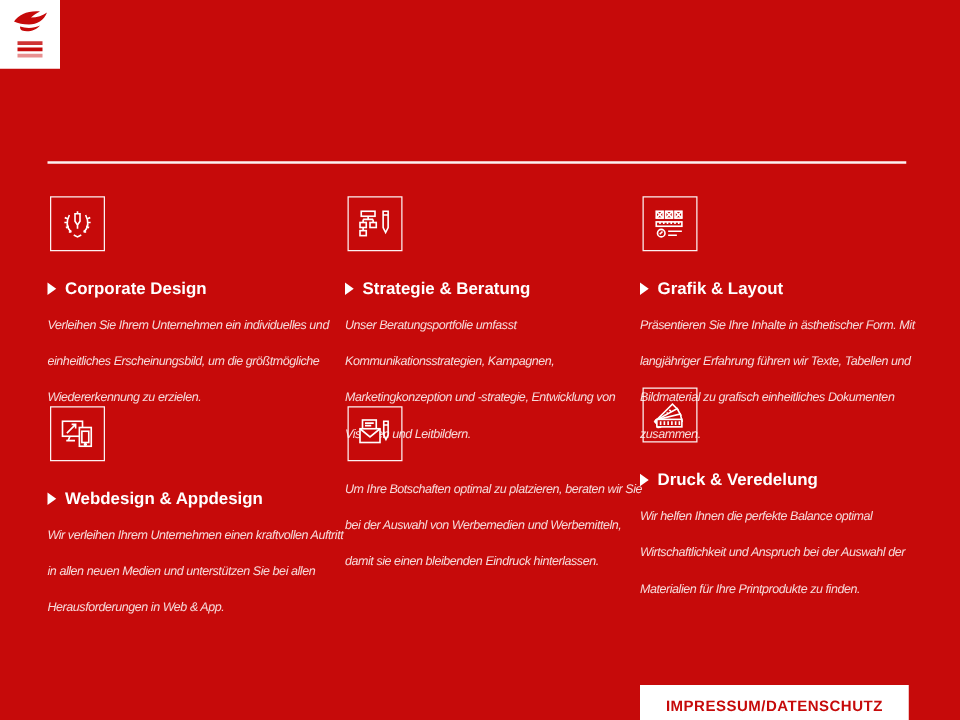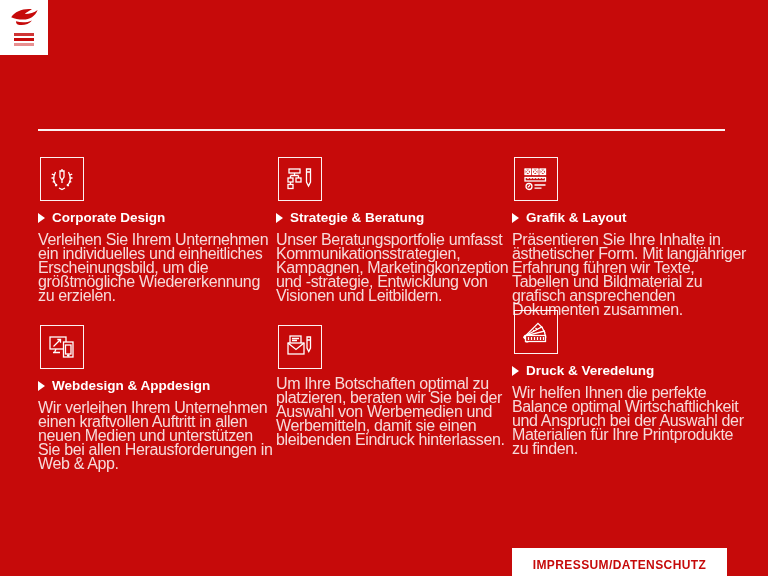--- a/index.html
+++ b/index.html
@@ -30,34 +30,35 @@
 
   
   .card{position:absolute;width:230px;}
   .icon-box{
     width:44px;height:44px;margin-left:2px;
     border:1.5px solid rgba(255,255,255,0.95);
     box-sizing:border-box;
     display:flex;align-items:center;justify-content:center;
   }
   .icon-box svg{display:block;}
-  .title-row{display:flex;align-items:center;margin-top:9px;}
+  .title-row{display:flex;align-items:center;margin-top:22px;}
   .arrow{
     width:0;height:0;flex:0 0 auto;
     border-top:5px solid transparent;border-bottom:5px solid transparent;
     border-left:7px solid #ffffff;margin-right:7px;
   }
   .title{
     margin:0;font-size:13.5px;font-weight:700;color:#ffffff;letter-spacing:0;
     white-space:nowrap;
   }
   .desc{
     margin:8px 0 0 0;width:238px;
-    font-size:16px;line-height:14px;letter-spacing:-0.35px;
+    font-size:10px;line-height:29px;letter-spacing:-0.35px;
     color:rgba(255,255,255,0.85);
+    font-style:italic;
   }
 
   
   .impressum-btn{
     position:absolute;left:512px;top:548px;width:215px;height:34px;
     background:#ffffff;border:none;cursor:pointer;
     color:#c60a0a;font-family:"Liberation Sans", sans-serif;
     font-size:12px;font-weight:700;letter-spacing:0.4px;
     text-align:center;line-height:28px;padding:0;
   }
@@ -128,21 +129,21 @@
       <rect class="st" x="3" y="12.5" width="20.5" height="3.5"></rect>
       <path class="st" d="M6 12.5 v1.6 M9 12.5 v1.6 M12 12.5 v1.6 M15 12.5 v1.6 M18 12.5 v1.6 M21 12.5 v1.6"></path>
       <circle class="st" cx="7" cy="21.5" r="3"></circle>
       <path class="st" d="M5.8 22.4 l2.2 -2.2 M12.5 20 h11 M12.5 23.2 h7"></path>
     </svg>
   </div>
   <div class="title-row">
     <span class="arrow"></span>
     <h2 class="title">Grafik &amp; Layout</h2>
   </div>
-  <p class="desc">Präsentieren Sie Ihre Inhalte in ästhetischer Form. Mit langjähriger Erfahrung führen wir Texte, Tabellen und Bildmaterial zu grafisch ansprechenden Dokumenten zusammen.</p>
+  <p class="desc">Präsentieren Sie Ihre Inhalte in ästhetischer Form. Mit langjähriger Erfahrung führen wir Texte, Tabellen und Bildmaterial zu grafisch einheitliches Dokumenten zusammen.</p>
 </article>
 
 <article class="card" style="left:38px;top:325px;">
   <div class="icon-box">
     <svg width="28" height="28" viewBox="0 0 28 28">
       <rect class="st" x="2" y="4" width="16" height="12"></rect>
       <path class="st" d="M8 16 l-1.5 3.5 M5 19.5 h7"></path>
       <path class="st" d="M5.5 13.5 L12.5 6.5 M9.3 6.5 h3.2 v3.2"></path>
       <rect class="stf" x="15.5" y="9" width="9.5" height="15"></rect>
       <rect class="st" x="17.5" y="12" width="5.5" height="9"></rect>

